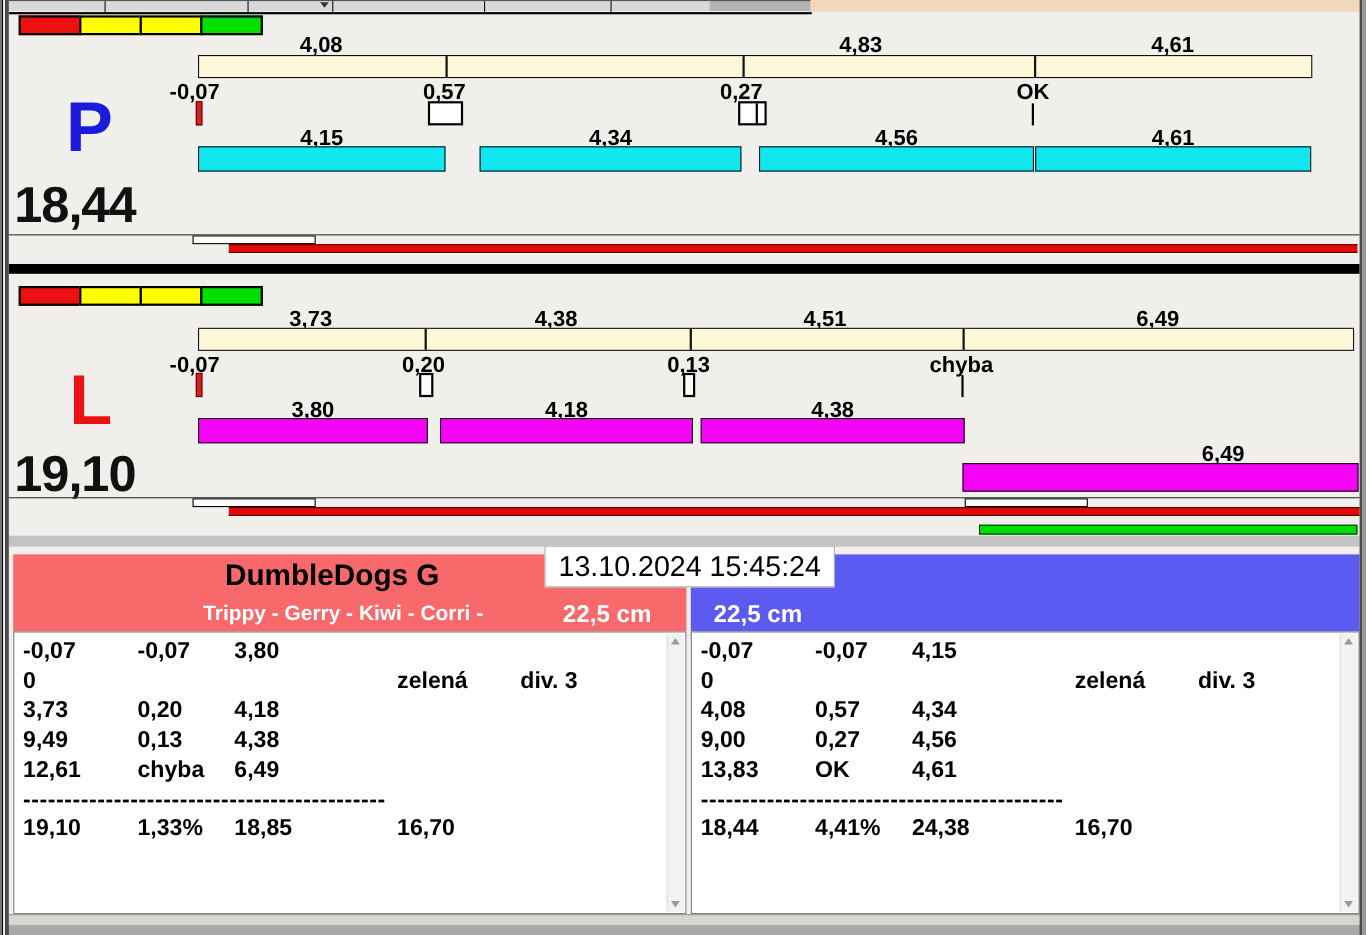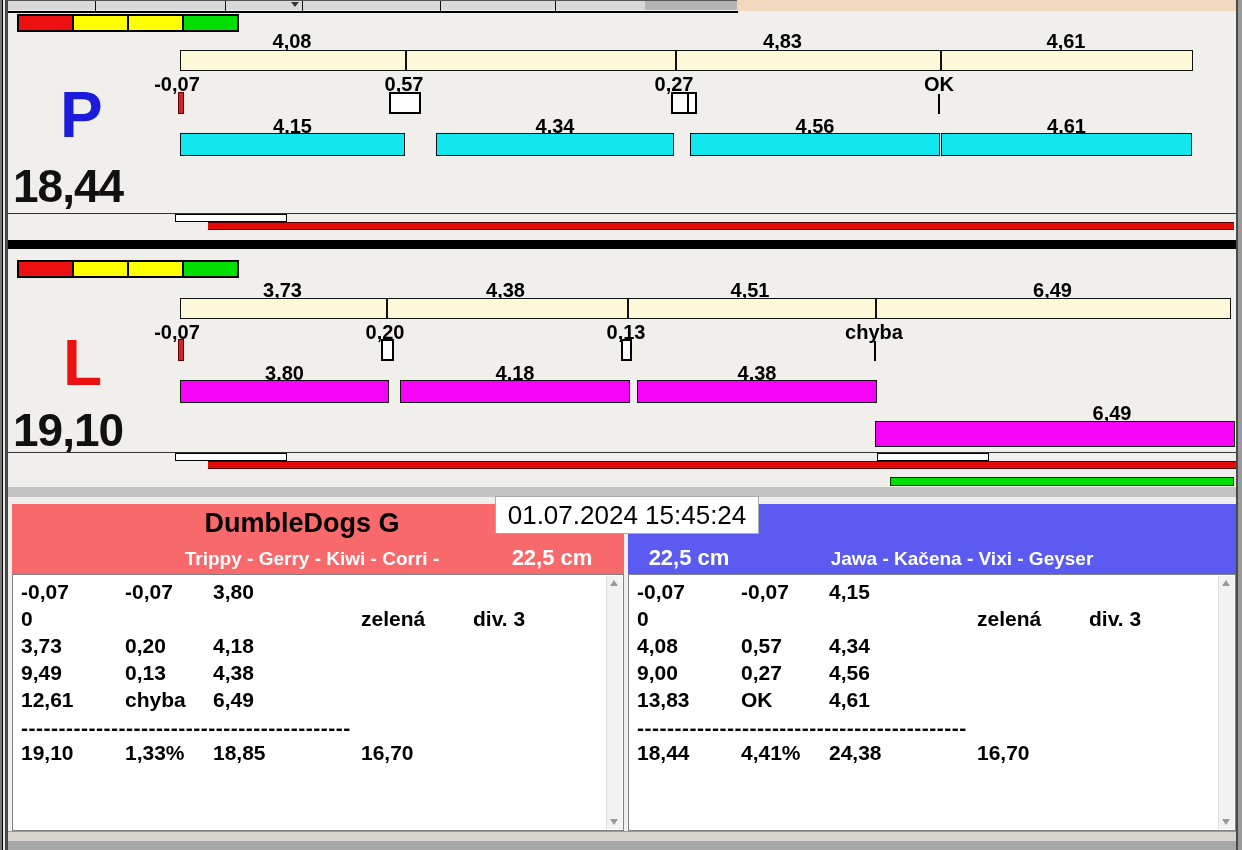--- a/index.html
+++ b/index.html
@@ -180,25 +180,24 @@
 
   <div class="greystrip"></div>
 
   <div class="hdr" style="left:12px;width:612px;background:#f8696b">
     <div class="hdr-title" style="left:0;width:580px">DumbleDogs G</div>
     <div class="hdr-sub" style="left:0;width:600px">Trippy - Gerry - Kiwi - Corri -</div>
     <div class="hdr-height" style="left:480px;top:41px;width:120px;text-align:center">22,5 cm</div>
   </div>
 
   <div class="hdr" style="left:628px;width:608px;background:#5b5bf2">
-    <div class="hdr-sub" style="left:60px;width:548px">Jawa - Kačena - Vixi - Geyser</div>
     <div class="hdr-height" style="left:6px;top:41px;width:110px;text-align:center">22,5 cm</div>
   </div>
 
-  <div class="tstamp">01.07.2024 15:45:24</div>
+  <div class="tstamp">13.10.2024 15:45:24</div>
 
   <div class="tbl" style="left:12px;width:612px">
     <div class="trow" style="top:5px">
       <span class="tcell" style="left:8px">-0,07</span>
       <span class="tcell" style="left:112px">-0,07</span>
       <span class="tcell" style="left:200px">3,80</span>
     </div>
     <div class="trow" style="top:32px">
       <span class="tcell" style="left:8px">0</span>
       <span class="tcell" style="left:348px">zelená</span>

